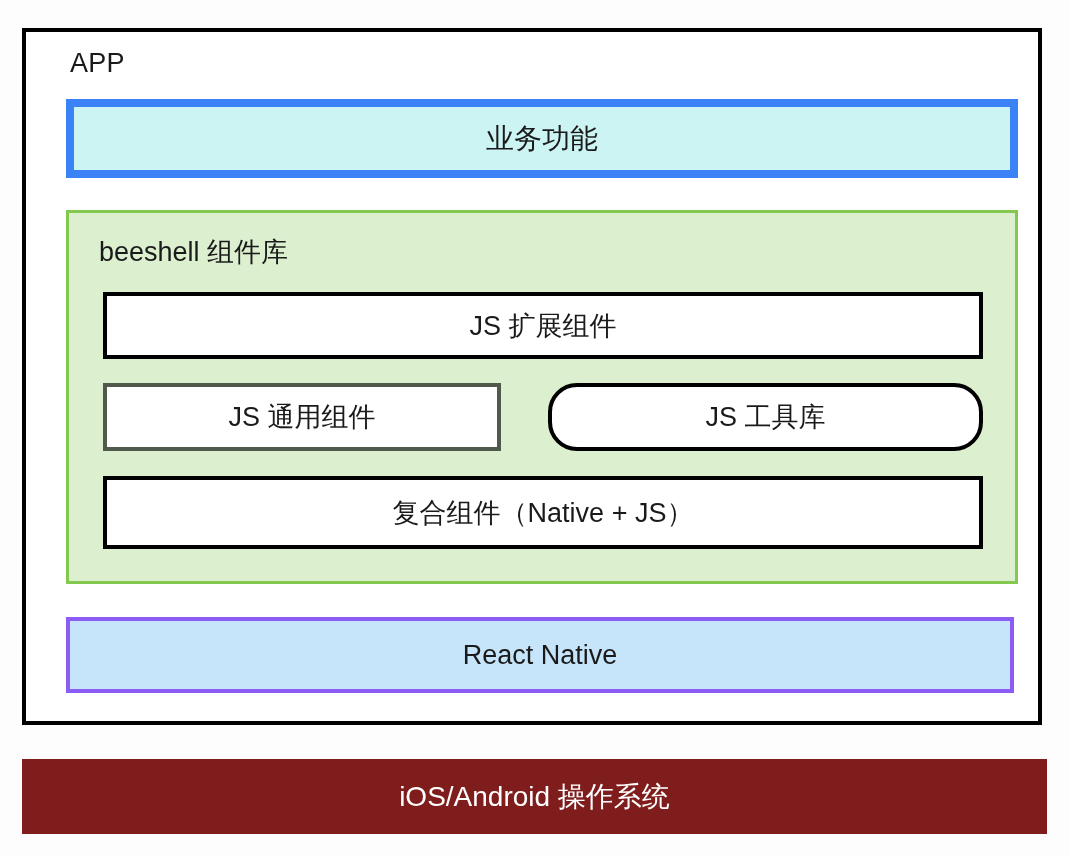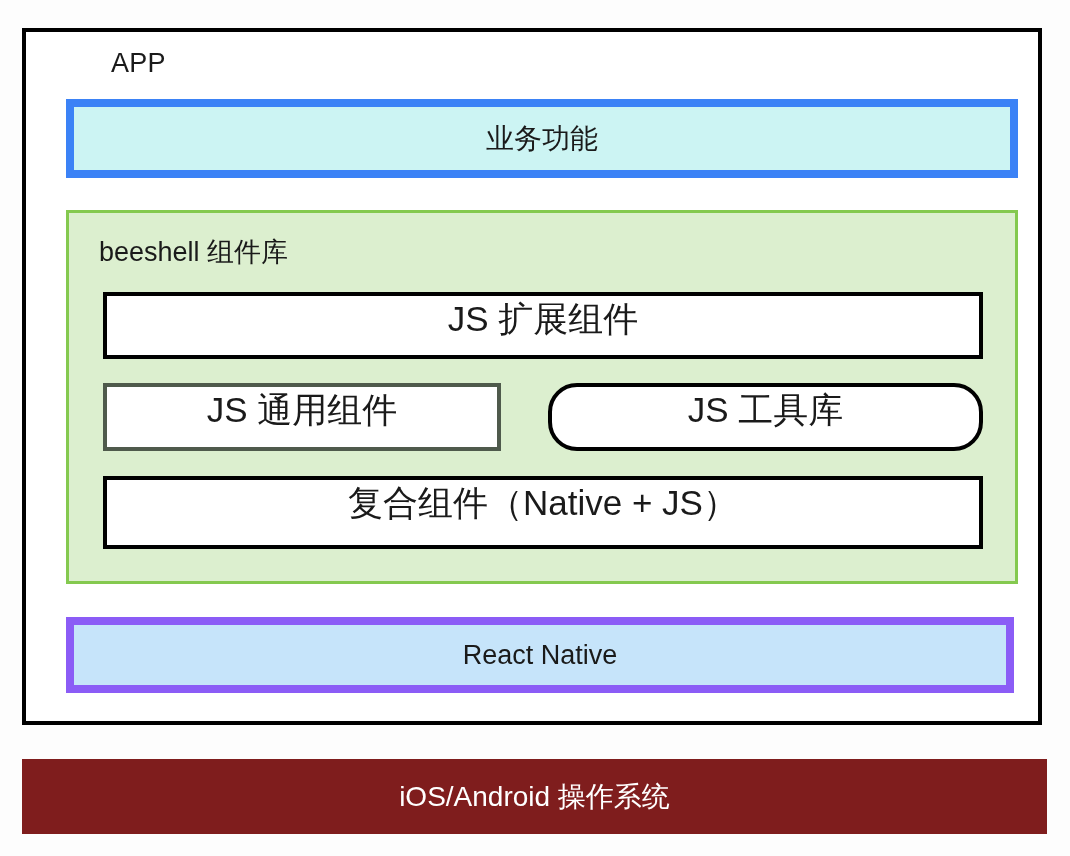--- a/index.html
+++ b/index.html
@@ -35,21 +35,20 @@
 
   .app-label {
     position: absolute;
     left: 44px;
     top: 18px;
     font-size: 27px;
     line-height: 1;
     color: #1a1a1a;
     letter-spacing: 0.2px;
     white-space: nowrap;
-    margin-left: 41px;
   }
 
   
   .band {
     position: absolute;
     box-sizing: border-box;
     display: flex;
     align-items: center;
     justify-content: center;
     text-align: center;
@@ -89,23 +88,24 @@
     white-space: nowrap;
   }
 
   
   .inner-box {
     position: absolute;
     box-sizing: border-box;
     background: #ffffff;
     border: 4px solid #000000;
     display: flex;
+    align-items: center;
     justify-content: center;
     text-align: center;
-    font-size: 35px;
+    font-size: 27px;
     color: #1a1a1a;
   }
 
   .box-ext {
     left: 34px;
     top: 79px;
     width: 880px;
     height: 67px;
   }
 
@@ -131,21 +131,21 @@
     width: 880px;
     height: 73px;
   }
 
   
   .react-native {
     left: 40px;
     top: 585px;
     width: 948px;
     height: 76px;
-    border: 8px solid #8b5cf6;
+    border: 4px solid #8b5cf6;
     background: #c6e4fa;
     font-size: 27px;
   }
 
   
   .os-bar {
     position: absolute;
     left: 22px;
     top: 759px;
     width: 1025px;

